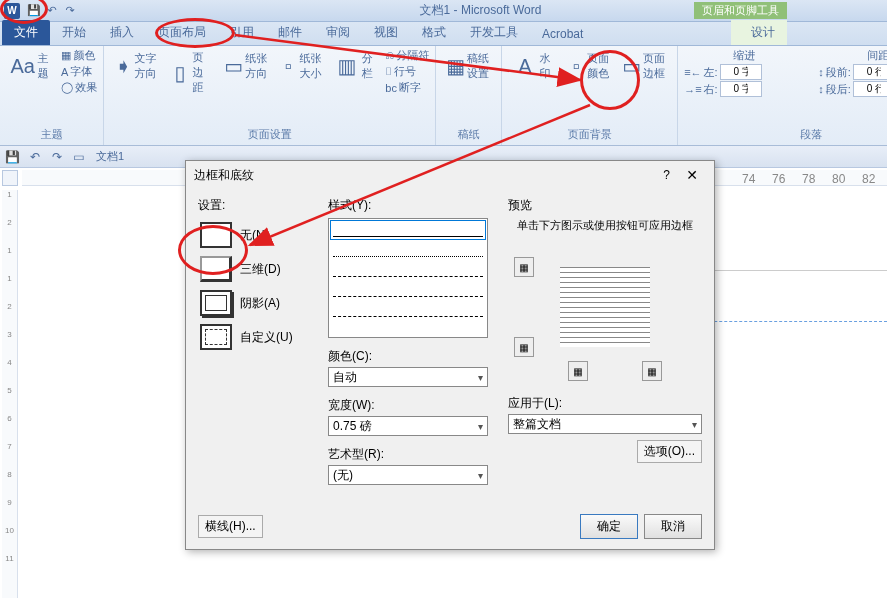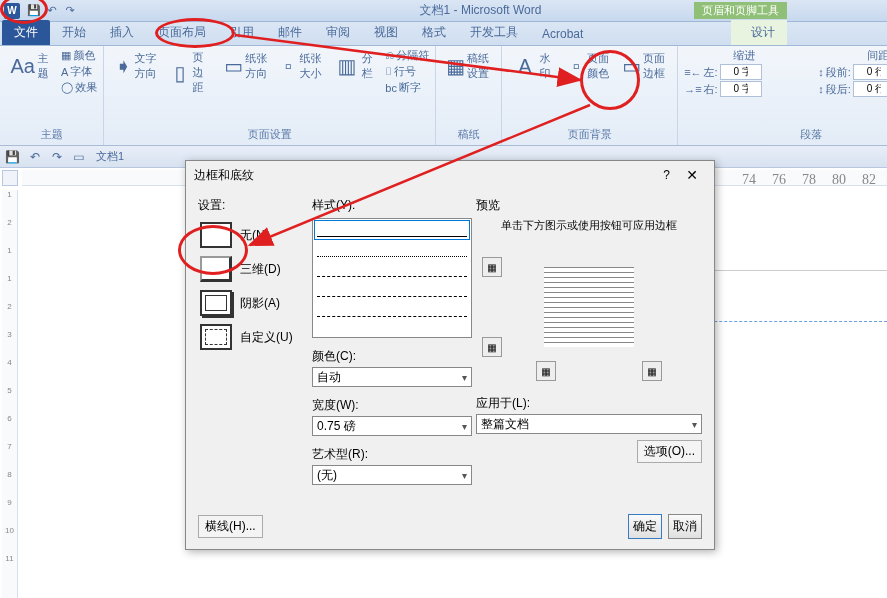--- a/index.html
+++ b/index.html
@@ -29,33 +29,33 @@
 .rcol { display: flex; flex-direction: column; gap: 1px; }
 .rrow { display: flex; align-items: center; gap: 2px; font-size: 11px; color: #4a6a9a; white-space: nowrap; }
 .rinput { width: 42px; height: 16px; border: 1px solid #b0c0d8; background: #fff; font-size: 10px; padding: 0 13px; }
 .quick-bar { height: 22px; background: linear-gradient(#e8eef8, #d8e2f0); display: flex; align-items: center; gap: 4px; padding: 0 4px; position: absolute; left: 0; top: 146px; right: 0; border-bottom: 1px solid #b8c8e0; }
 .qb-btn { width: 18px; height: 18px; display: flex; align-items: center; justify-content: center; color: #4a6a9a; font-size: 12px; }
 .doc-name { font-size: 11px; color: #4a6a9a; margin-left: 4px; }
 .ruler-corner { position: absolute; left: 2px; top: 170px; width: 16px; height: 16px; border: 1px solid #b8c8e0; background: #f0f4fa; }
 .ruler-v { position: absolute; left: 2px; top: 190px; width: 16px; bottom: 0; background: #f8fafc; border-right: 1px solid #d8e0ec; }
 .ruler-v-tick { position: absolute; left: 0; width: 100%; font-size: 8px; color: #888; text-align: center; }
 .ruler-h { position: absolute; left: 22px; top: 170px; right: 0; height: 16px; background: #f8fafc; border-bottom: 1px solid #d8e0ec; }
-.ruler-h-tick { position: absolute; top: 2px; font-size: 14px; color: #888; font-family: Liberation Serif, serif; }
+.ruler-h-tick { position: absolute; top: 2px; font-size: 12px; color: #888; }
 .page-edge { position: absolute; left: 250px; top: 270px; right: 0; height: 52px; border-top: 1px solid #ccc; border-bottom: 1px dashed #6aa0e0; }
 
 
 .dialog { position: absolute; left: 185px; top: 160px; width: 530px; height: 390px; background: #f0f0f0; border: 1px solid #888; box-shadow: 2px 2px 8px rgba(0,0,0,0.3); }
 .dlg-title { height: 28px; display: flex; align-items: center; padding: 0 8px; font-size: 12px; }
 .dlg-title-text { flex: 1; font-family: Liberation Mono, monospace; }
 .dlg-close { width: 28px; height: 20px; display: flex; align-items: center; justify-content: center; font-size: 14px; }
 .dlg-help { font-size: 12px; padding: 0 8px; }
 .dlg-tabs { display: flex; padding: 0 8px; border-bottom: 1px solid #ccc; margin-top: 2px; }
 .dlg-tab { padding: 4px 10px; font-size: 12px; border: 1px solid transparent; border-bottom: none; }
 .dlg-tab.active { background: #f0f0f0; border-color: #ccc; border-radius: 3px 3px 0 0; position: relative; top: 1px; }
-.dlg-body { padding: 8px 12px; display: flex; gap: 4px; height: 300px; }
+.dlg-body { padding: 8px 12px; display: flex; gap: 20px; height: 300px; }
 .dlg-left { width: 110px; }
 .dlg-mid { width: 160px; }
 .dlg-right { flex: 1; }
 .section-label { font-size: 12px; margin-bottom: 4px; }
 .setting-item { display: flex; align-items: center; gap: 8px; padding: 4px 2px; font-size: 12px; }
 .setting-icon { width: 32px; height: 26px; border: 2px solid #333; background: #fff; position: relative; }
 .setting-icon.none::after { content: ''; }
 .setting-icon.box::after { content: ''; position: absolute; inset: 3px; border: 1px solid #333; }
 .setting-icon.shadow { box-shadow: 2px 2px 0 #333; }
 .setting-icon.shadow::after { content: ''; position: absolute; inset: 3px; border: 1px solid #333; }
@@ -67,21 +67,21 @@
 .style-line.dashed { border-bottom-style: dashed; }
 .style-line.selected { outline: 1px solid #0078d7; outline-offset: 2px; }
 .combo { width: 100%; height: 20px; border: 1px solid #888; background: #fff; font-size: 12px; padding: 0 4px; display: flex; align-items: center; justify-content: space-between; }
 .combo::after { content: '▾'; font-size: 10px; color: #555; }
 .field-label { font-size: 12px; margin: 10px 0 2px; }
 .preview-hint { font-size: 11px; text-align: center; margin: 4px 0; }
 .preview-box { border: none; height: 140px; position: relative; display: flex; align-items: center; justify-content: center; }
 .preview-page { width: 90px; height: 80px; background: repeating-linear-gradient(#888, #888 1px, #fff 1px, #fff 5px); }
 .preview-btn { width: 20px; height: 20px; border: 1px solid #999; background: #eee; position: absolute; display: flex; align-items: center; justify-content: center; font-size: 10px; }
 .dlg-footer { position: absolute; bottom: 10px; left: 12px; right: 12px; display: flex; align-items: center; }
-.dlg-btn { padding: 3px 4px; font-size: 12px; border: 1px solid #888; background: linear-gradient(#fafafa, #e0e0e0); margin-left: 6px; }
+.dlg-btn { padding: 3px 16px; font-size: 12px; border: 1px solid #888; background: linear-gradient(#fafafa, #e0e0e0); margin-left: 6px; }
 .dlg-btn.primary { border: 1px solid #3a7ac0; }
 .link-btn { font-size: 12px; padding: 2px 6px; border: 1px solid #aaa; background: #f4f4f4; }
 
 
 .anno { position: absolute; border: 3px solid #e02020; border-radius: 50%; pointer-events: none; }
 svg.arrows { position: absolute; left: 0; top: 0; width: 887px; height: 598px; pointer-events: none; }
 </style>
 </head>
 <body>
 

